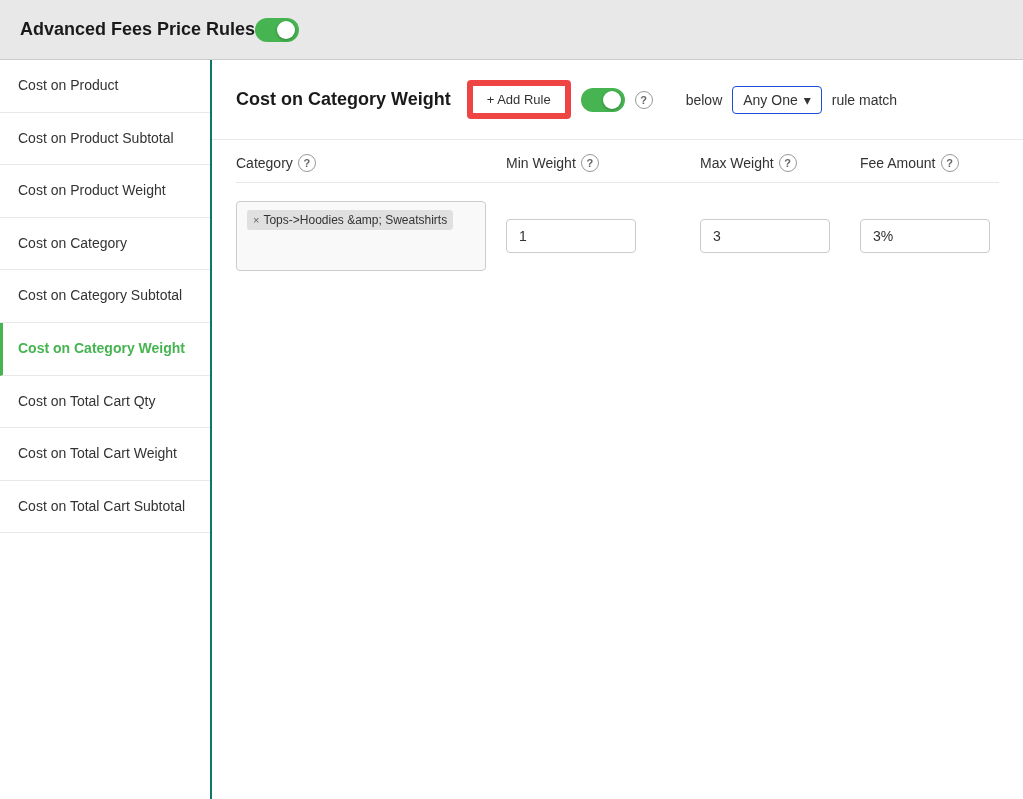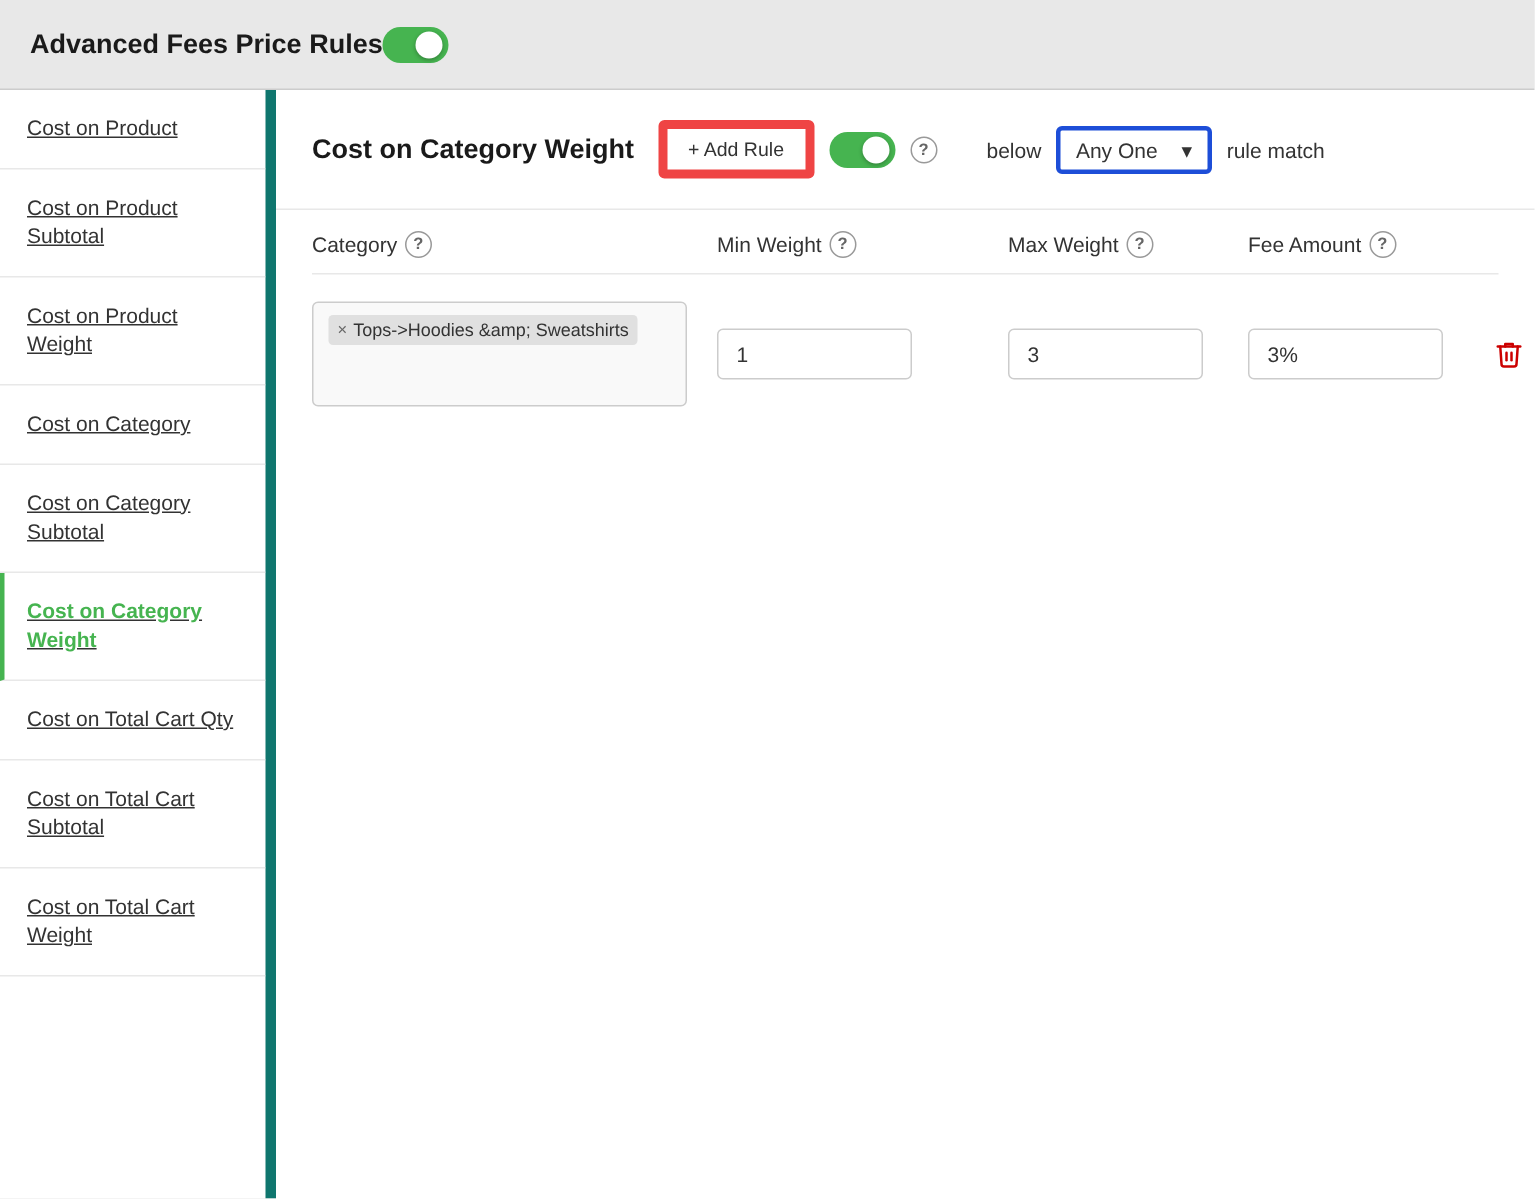--- a/index.html
+++ b/index.html
@@ -46,26 +46,25 @@
       box-shadow: 0 1px 3px rgba(0,0,0,0.3);
     }
 
     .main-layout {
       display: flex;
       height: calc(100vh - 60px);
     }
 
     
     .sidebar {
-      width: 184px;
+      width: 212px;
       background: #fff;
-      border-right: 7px solid #0f766e;
+      border-right: 2px solid #0f766e;
       overflow-y: auto;
       flex-shrink: 0;
-      text-decoration: underline;
     }
     .sidebar-item {
       padding: 16px 18px;
       border-bottom: 1px solid #e8e8e8;
       cursor: pointer;
       font-size: 14px;
       color: #333;
       line-height: 1.4;
     }
     .sidebar-item.active {
@@ -120,29 +119,29 @@
       font-weight: bold;
     }
 
     .below-label {
       font-size: 14px;
       color: #333;
       padding-left: 23px;
     }
 
     .dropdown-select {
-      border: 3px solid #1d4ed8;
+      border: 1px solid #1d4ed8;
       border-radius: 4px;
       padding: 5px 10px;
       font-size: 14px;
       cursor: pointer;
       background: white;
       display: inline-flex;
       align-items: center;
-      gap: 16px;
+      gap: 6px;
     }
 
     .rule-match-label {
       font-size: 14px;
       color: #333;
     }
 
     
     .table-area {
       padding: 0 24px;
@@ -243,22 +242,22 @@
 <div class="main-layout">
 
   <div class="sidebar">
     <div class="sidebar-item">Cost on Product</div>
     <div class="sidebar-item">Cost on Product Subtotal</div>
     <div class="sidebar-item">Cost on Product Weight</div>
     <div class="sidebar-item">Cost on Category</div>
     <div class="sidebar-item">Cost on Category Subtotal</div>
     <div class="sidebar-item active">Cost on Category Weight</div>
     <div class="sidebar-item">Cost on Total Cart Qty</div>
+    <div class="sidebar-item">Cost on Total Cart Weight</div>
     <div class="sidebar-item">Cost on Total Cart Subtotal</div>
-    <div class="sidebar-item">Cost on Total Cart Weight</div>
   </div>
 
   <div class="main-content">
 
     <div class="content-header">
       <span class="content-title">Cost on Category Weight</span>
       <button class="add-rule-btn">+ Add Rule</button>
 
       <label class="toggle-switch">
 

